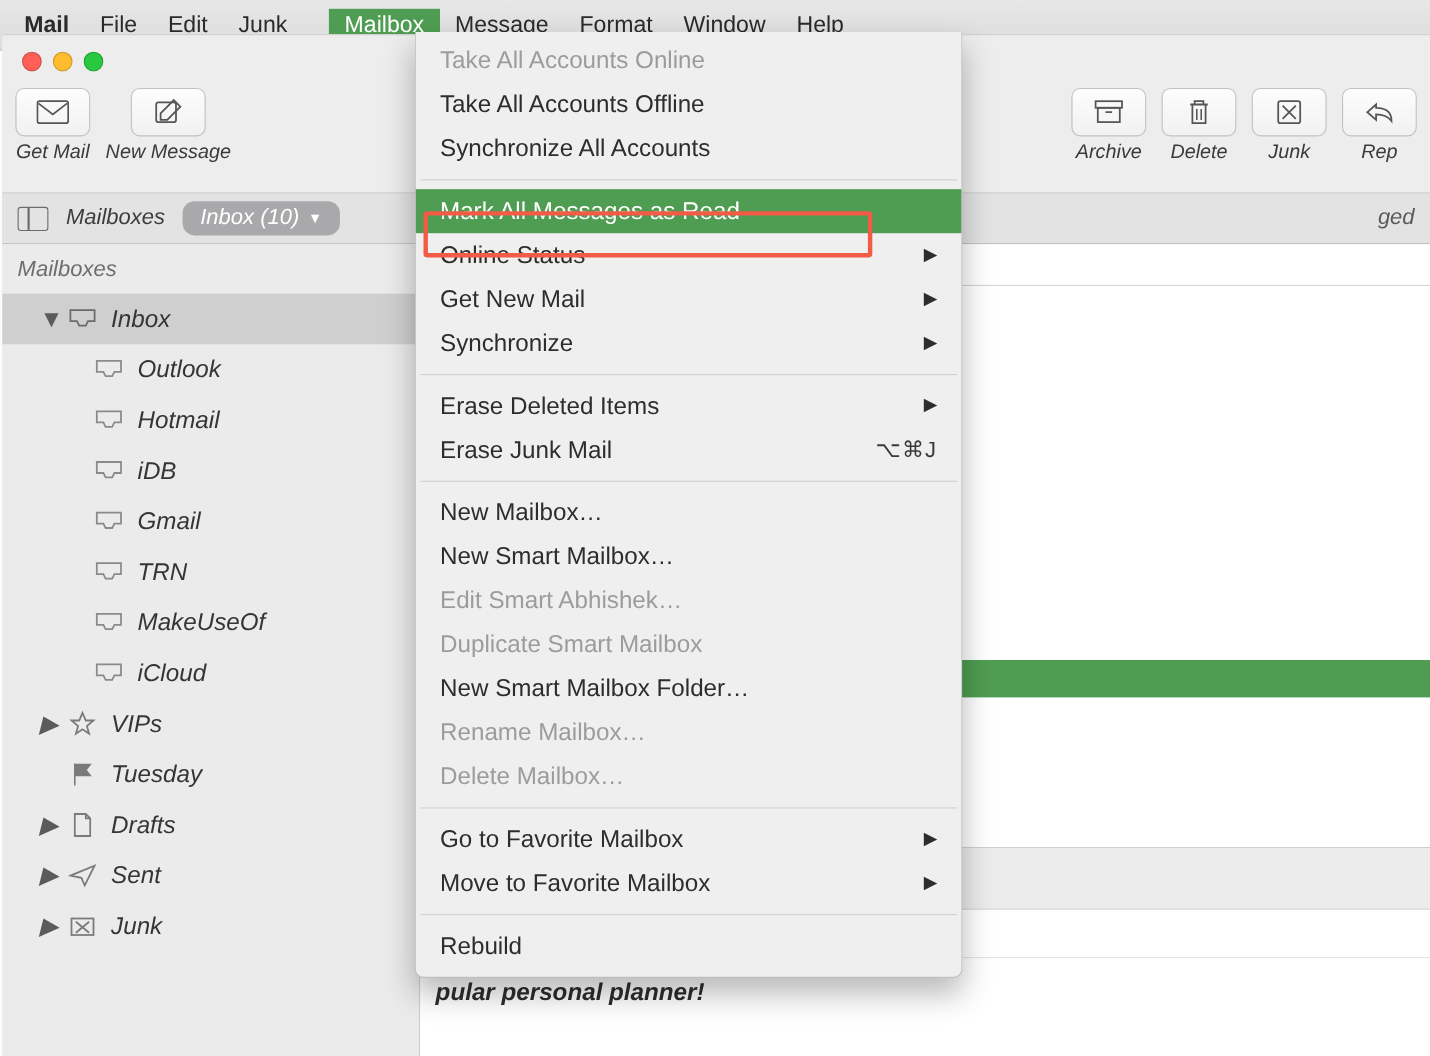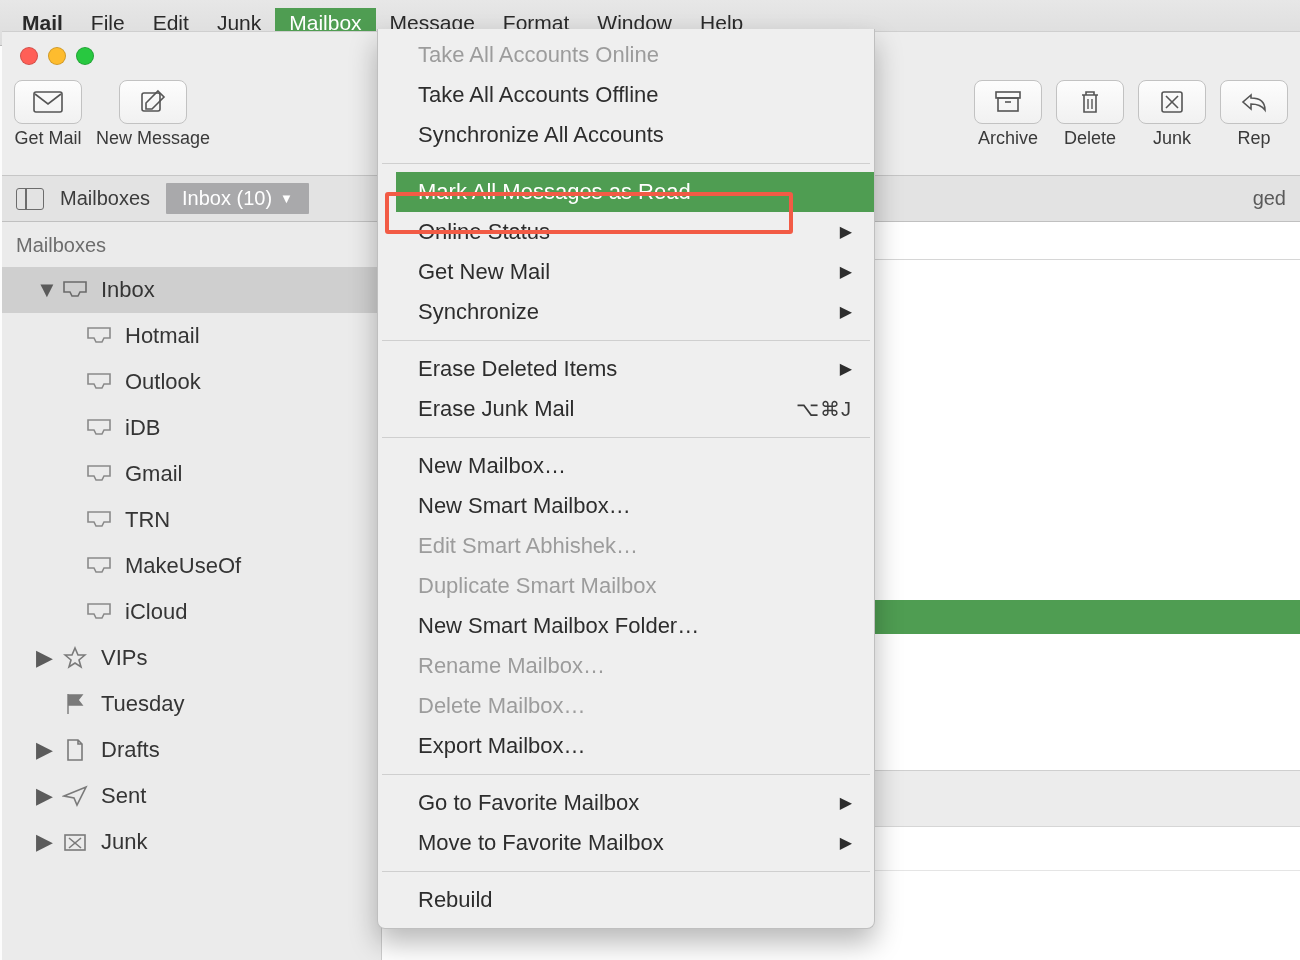--- a/index.html
+++ b/index.html
@@ -1,40 +1,40 @@
 <!DOCTYPE html>
 <html><head>
 <meta charset="utf-8">
 <style>
   * { box-sizing: border-box; }
   html, body { margin:0; padding:0; font-family: -apple-system, "Helvetica Neue", Arial, sans-serif; background:#fcfcfc; width:1300px; height:960px; overflow:hidden; }
 
   .menubar { height:46px; background:linear-gradient(#e7e7e7,#dcdcdc); border-bottom:1px solid #b8b8b8; display:flex; align-items:center; padding:0 8px; font-size:21px; color:#2a2a2a; }
   .menubar .item { padding:3px 14px; line-height:23px; }
   .menubar .app { font-weight:700; }
-  .menubar .active { background:#4f9d52; color:#fff; }
-
-  .window { position:absolute; left:2px; top:31px; right:0; bottom:0; background:#ededed; border-top:1px solid #cfcfcf; }
+  .menubar .active { background:#4f9d52; color:#fff;margin-left:24px; }
+
+  .window { position:absolute; left:2px; top:31px; right:0; bottom:0; background:#ededed; border-top:1px solid #cfcfcf;font-style:italic; }
   .titlebar { height:48px; display:flex; align-items:center; }
   .traffic { display:flex; gap:10px; padding-left:18px; }
   .dot { width:18px; height:18px; border-radius:50%; border:1px solid rgba(0,0,0,.18); }
   .red{background:#ff5f57}.yellow{background:#febc2e}.green{background:#28c840}
   .wintitle { flex:1; text-align:center; font-size:22px; color:#3b3b3b; padding-right:20px; white-space:nowrap; overflow:hidden; }
 
   .toolbar { display:flex; align-items:flex-start; padding:0 12px 8px 12px; gap:18px; border-bottom:1px solid #c6c6c6; height:96px; }
   .tb-group { display:flex; gap:14px; }
   .tb-btn { display:flex; flex-direction:column; align-items:center; gap:4px; }
   .tb-btn .box { width:68px; height:44px; border:1px solid #c2c2c2; border-radius:8px; background:linear-gradient(#fdfdfd,#f1f1f1); display:flex; align-items:center; justify-content:center; font-size:22px; color:#444; }
   .tb-btn .cap { font-size:18px; color:#3a3a3a; white-space:nowrap; }
   .tb-spacer { flex:1; }
 
   .subbar { height:46px; background:#e3e3e3; border-bottom:1px solid #c0c0c0; display:flex; align-items:center; padding:0 14px; gap:16px; font-size:20px; color:#3c3c3c; }
   .mini-icon{width:28px;height:22px;border:1.5px solid #6c6c6c;border-radius:3px;display:inline-block;position:relative}
   .mini-icon::after{content:"";position:absolute;left:8px;top:0;bottom:0;width:1.5px;background:#6c6c6c}
-  .pill { background:#a9a9ab; color:#fff; padding:4px 16px; border-radius:1px; display:flex; align-items:center; gap:8px; font-size:20px;}
+  .pill { background:#a9a9ab; color:#fff; padding:4px 16px; border-radius:11px; display:flex; align-items:center; gap:8px; font-size:20px;}
   .pill .dd{font-size:13px}
   .sort-pill{margin-left:auto;color:#5a5a5a}
 
   .body { display:flex; height:calc(100% - 48px - 96px - 46px); }
   .sidebar { width:380px; background:#ebebeb; border-right:1px solid #cdcdcd; overflow:hidden; }
   .sec-title { font-size:20px; color:#6d6d6d; padding:12px 14px 10px; }
   .row { display:flex; align-items:center; gap:12px; padding:10px 14px; font-size:22px; color:#353535; }
   .row .disc{width:13px;display:inline-block;color:#5b5b5b}
   .row.active{background:#cfcfcf}
   .row .ico{width:28px;height:20px;color:#7a7a7a;display:inline-flex;align-items:center;justify-content:center;font-size:20px}
@@ -50,21 +50,21 @@
   .email-row .subject{flex:1; padding-left:10px; overflow:hidden}
   .email-row.bold .subject{font-weight:700}
   .email-row.sel{background:#4f9d52;color:#fff}
   .preview{border-top:1px solid #cfcfcf; padding:0; position:relative;}
   .preview-gap{height:56px;background:#ececec;border-bottom:1px solid #d6d6d6}
   .preview-meta{height:44px;display:flex;align-items:center;padding:0 12px;color:#6a6a6a;font-size:22px;border-bottom:1px solid #e5e5e5}
   .preview-body{padding:18px 14px;font-size:22px;font-weight:700;color:#2d2d2d}
 
   
   .menu { position:absolute; left:377px; top:29px; width:498px; background:#efefef; border:1px solid #bfbfbf; border-top:none; border-radius:0 0 8px 8px; box-shadow:0 14px 28px rgba(0,0,0,.28); z-index:30; padding:6px 0 8px; }
-  .menu .mi { display:flex; align-items:center; justify-content:space-between; padding:4px 22px; font-size:22px; color:#2d2d2d; line-height:32px;margin-left:18px;}
+  .menu .mi { display:flex; align-items:center; justify-content:space-between; padding:4px 22px; font-size:22px; color:#2d2d2d; line-height:32px;}
   .menu .mi.dis { color:#9c9c9c; }
   .menu .mi.hl { background:#4f9d52; color:#fff; }
   .menu .sep { height:1px; background:#cfcfcf; margin:8px 4px; }
   .menu .sc { color:#3a3a3a; font-size:20px; letter-spacing:1px;}
   .menu .arr{font-size:16px;color:#2d2d2d}
   .hint-box{position:absolute; border:4px solid #f25b45; border-radius:3px; pointer-events:none; z-index:40;}
 
   svg{display:block}
 </style>
 </head>
@@ -192,30 +192,30 @@
         <span>Inbox</span>
       </div>
       <div id="accounts">
           <div class="row lvl2">
             <span class="disc"></span>
             <span class="ico">
               <svg width="26" height="20" viewBox="0 0 26 20">
                 <path d="M2 2 H24 V12 H18 L16 16 H10 L8 12 H2 Z" fill="none" stroke="#8a8a8a" stroke-width="1.6"></path>
               </svg>
             </span>
+            <span>Outlook</span>
+          </div>
+          <div class="row lvl2">
+            <span class="disc"></span>
+            <span class="ico">
+              <svg width="26" height="20" viewBox="0 0 26 20">
+                <path d="M2 2 H24 V12 H18 L16 16 H10 L8 12 H2 Z" fill="none" stroke="#8a8a8a" stroke-width="1.6"></path>
+              </svg>
+            </span>
             <span>Hotmail</span>
-          </div>
-          <div class="row lvl2">
-            <span class="disc"></span>
-            <span class="ico">
-              <svg width="26" height="20" viewBox="0 0 26 20">
-                <path d="M2 2 H24 V12 H18 L16 16 H10 L8 12 H2 Z" fill="none" stroke="#8a8a8a" stroke-width="1.6"></path>
-              </svg>
-            </span>
-            <span>Outlook</span>
           </div>
           <div class="row lvl2">
             <span class="disc"></span>
             <span class="ico">
               <svg width="26" height="20" viewBox="0 0 26 20">
                 <path d="M2 2 H24 V12 H18 L16 16 H10 L8 12 H2 Z" fill="none" stroke="#8a8a8a" stroke-width="1.6"></path>
               </svg>
             </span>
             <span>iDB</span>
           </div>
@@ -439,23 +439,20 @@
     </div>
     <div class="mi">
       <span>New Smart Mailbox Folder…</span>
     </div>
     <div class="mi dis">
       <span>Rename Mailbox…</span>
     </div>
     <div class="mi dis">
       <span>Delete Mailbox…</span>
     </div>
-    <div class="mi">
-      <span>Export Mailbox…</span>
-    </div>
     <div class="sep"></div>
     <div class="mi">
       <span>Go to Favorite Mailbox</span>
       <span class="arr">▶</span>
     </div>
     <div class="mi">
       <span>Move to Favorite Mailbox</span>
       <span class="arr">▶</span>
     </div>
     <div class="sep"></div>

